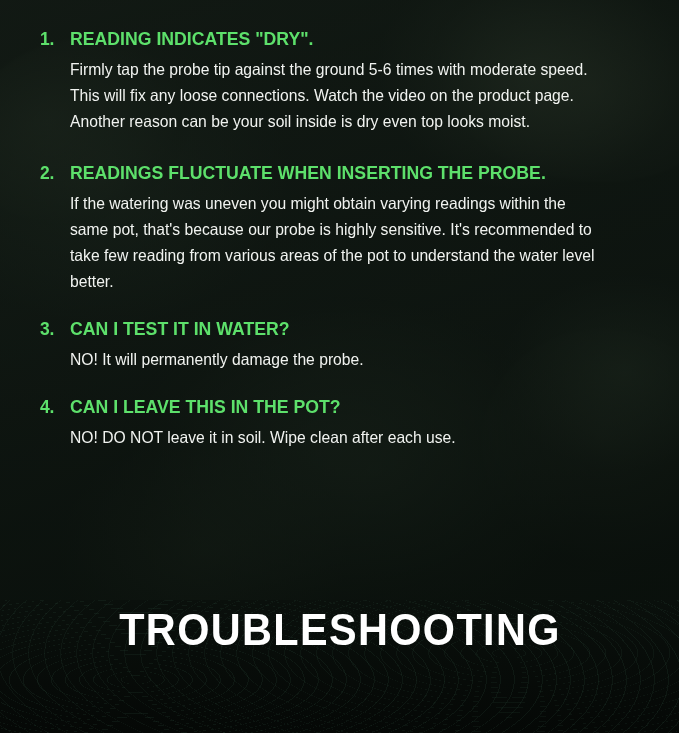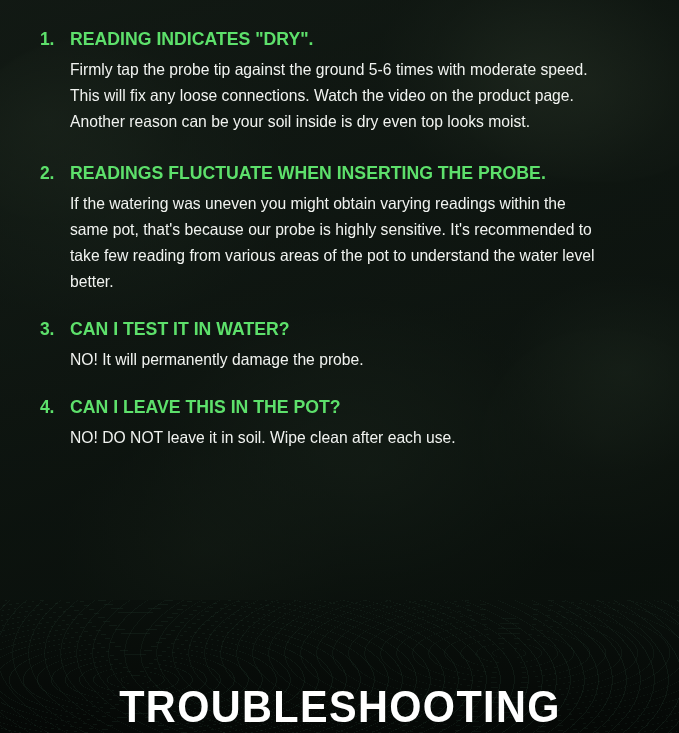--- a/index.html
+++ b/index.html
@@ -132,21 +132,21 @@
     left: 0;
     top: 600px;
     width: 679px;
     height: 133px;
     background-color: #070b09;
     background-image:
       repeating-radial-gradient(ellipse 300px 90px at 20% 60%, rgba(40,70,55,0.22) 0 1px, rgba(0,0,0,0) 1px 14px),
       repeating-radial-gradient(ellipse 260px 80px at 75% 40%, rgba(40,70,55,0.18) 0 1px, rgba(0,0,0,0) 1px 16px),
       linear-gradient(to bottom, #0a100c, #050806);
     display: flex;
-    align-items: flex-end;
+    align-items: flex-start;
     justify-content: center;
   }
   .banner-title {
     color: #ffffff;
     font-size: 45px;
     font-weight: bold;
     letter-spacing: 1.5px;
     transform: scaleX(0.92);
     text-transform: uppercase;
     font-family: "Liberation Sans", sans-serif;

